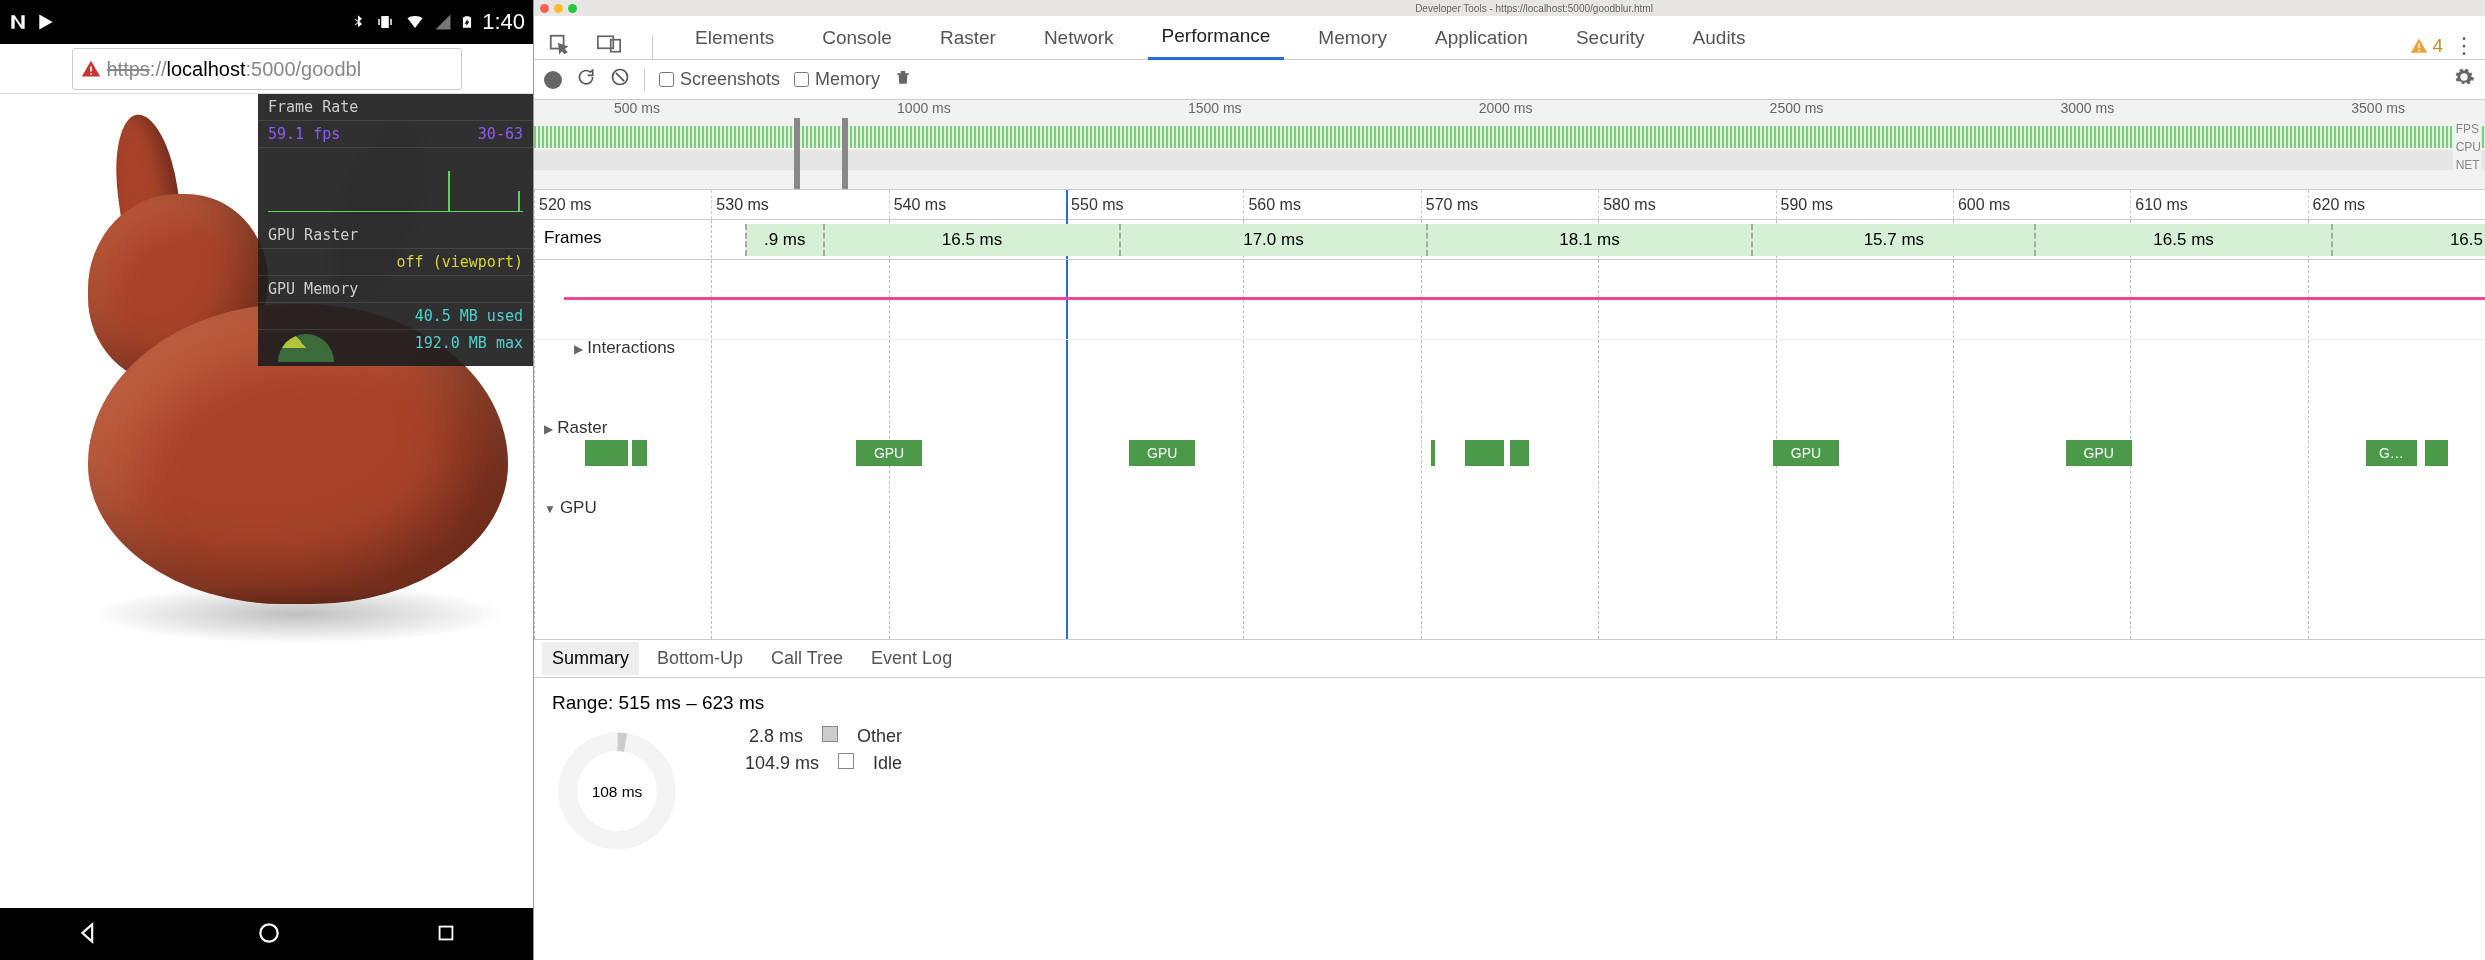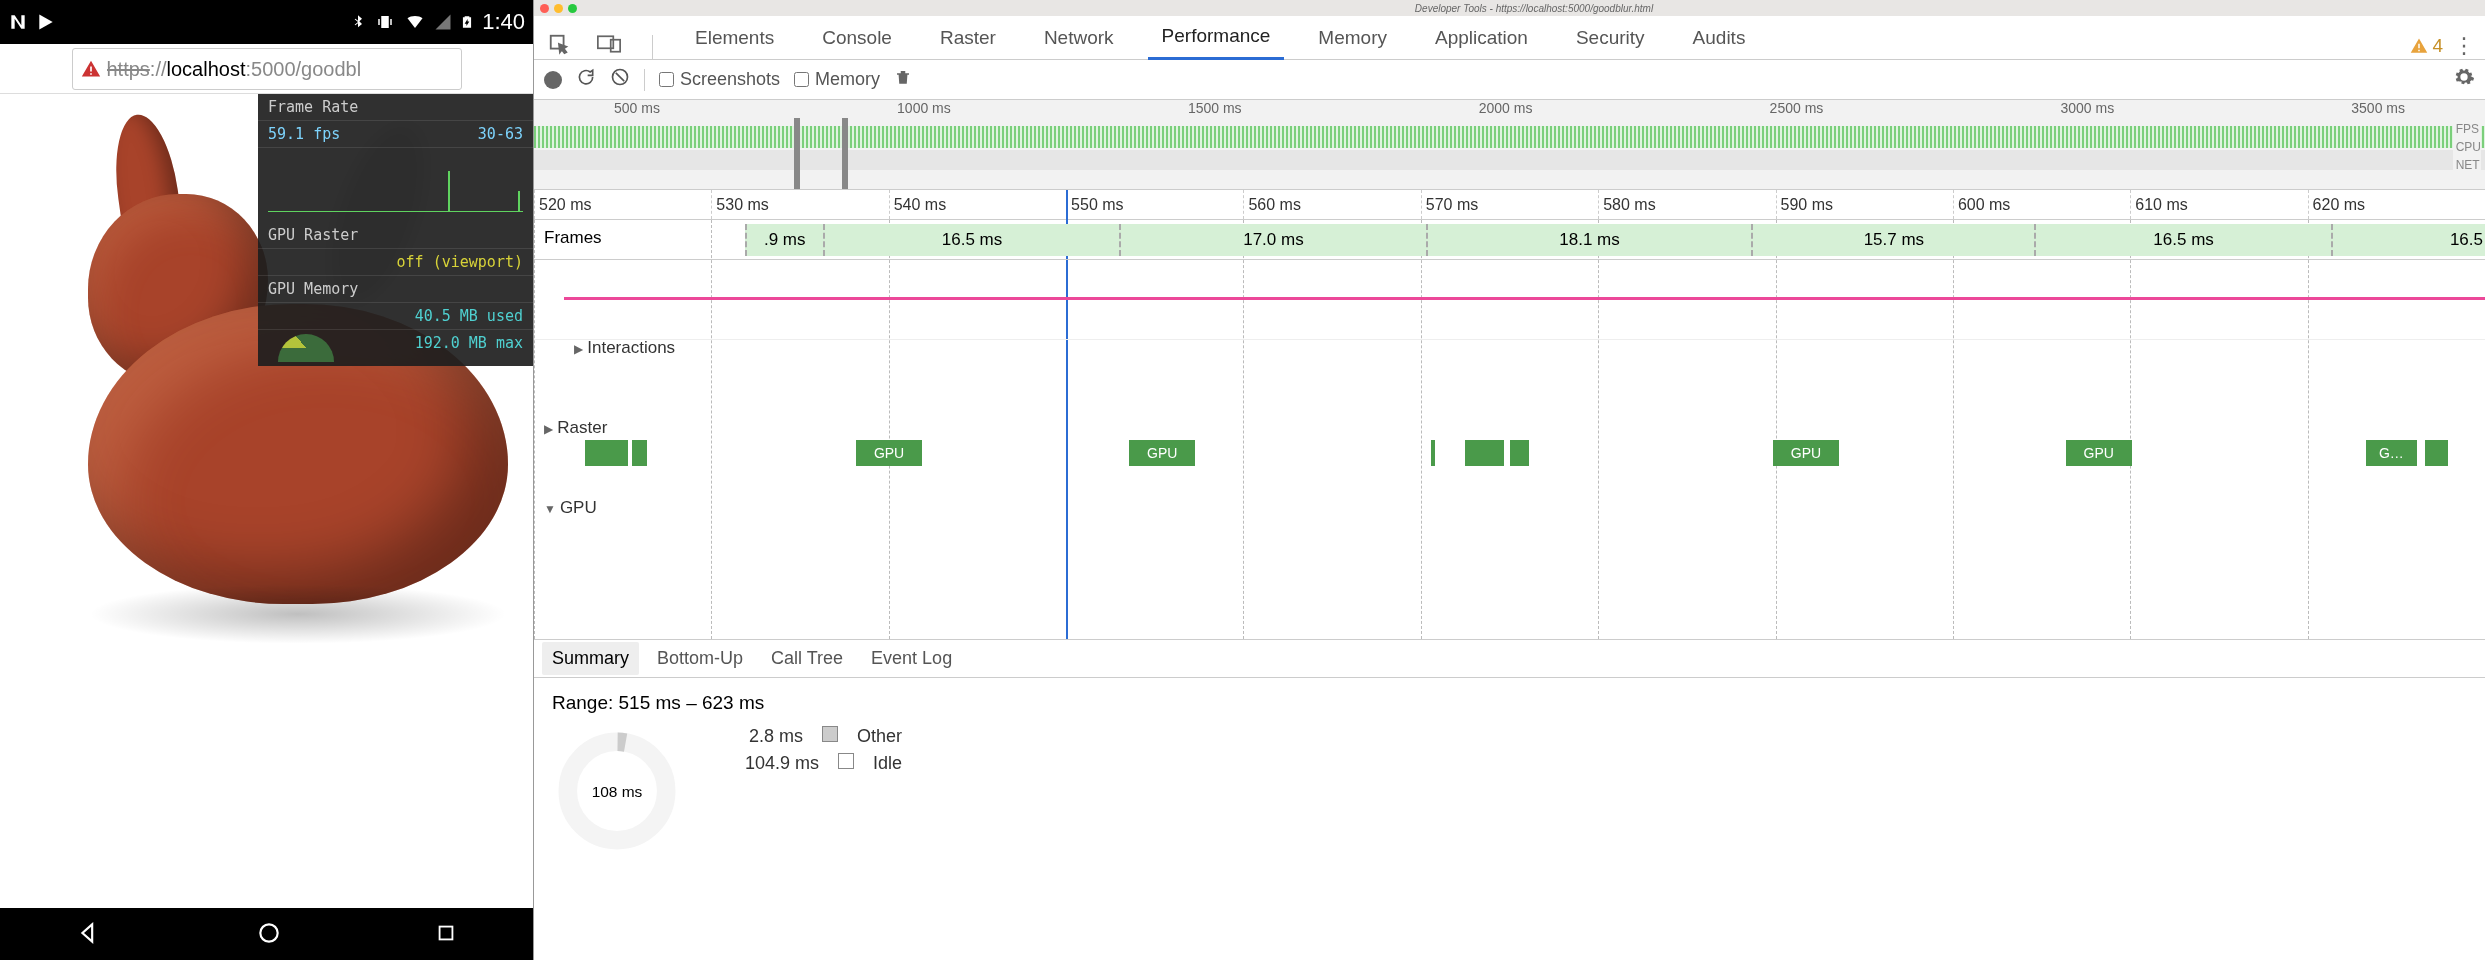--- a/index.html
+++ b/index.html
@@ -19,36 +19,36 @@
   .viewport { flex:1; position:relative; background:#fff; overflow:hidden;margin-left:38px;}
   .bunny { position:absolute; left:10px; top:30px; width:500px; height:480px; }
   .bunny .body { position:absolute; width:420px; height:300px; left:40px; top:180px; background:#a8432a; border-radius:50% 50% 48% 48% / 55% 55% 48% 48%; box-shadow: inset -40px -30px 60px rgba(0,0,0,.35), inset 30px 40px 60px rgba(255,180,130,.25);}
   .bunny .head { position:absolute; width:180px; height:190px; left:40px; top:70px; background:#a8432a; border-radius:55% 50% 60% 50%; box-shadow: inset -20px -20px 40px rgba(0,0,0,.35), inset 10px 20px 40px rgba(255,180,130,.2);}
   .bunny .ear1 { position:absolute; width:60px; height:160px; left:70px; top:-10px; background:#a8432a; border-radius:50% 50% 40% 40%; transform:rotate(-8deg); box-shadow: inset -10px -10px 20px rgba(0,0,0,.35);}
   .bunny .shadow1 { position:absolute; width:80px; height:180px; left:290px; top:0px; background:rgba(0,0,0,.18); border-radius:50%; filter:blur(10px); transform:skewX(-15deg);}
   .bunny .floorshadow { position:absolute; width:420px; height:60px; left:40px; top:460px; background:radial-gradient(ellipse at center, rgba(0,0,0,.25), rgba(0,0,0,0) 70%);}
   .overlay { position:absolute; top:0; right:0; width:275px; background:rgba(30,30,30,.92); color:#ccc; font-family: Menlo, Consolas, monospace; font-size:15px; }
   .overlay .row { padding:4px 10px; display:flex; justify-content:space-between; border-bottom:1px solid rgba(255,255,255,.1);}
   .overlay .row.big { font-size:15px;}
-  .overlay .green { color:#7dd3fc;}
+  .overlay .green { color:#8b5cf6;}
   .overlay .yellow { color:#d8d338;}
   .overlay .cyan { color:#4fd0d0;}
   .overlay .spark { height:60px; position:relative; border-bottom:1px solid #5fd35f; margin:4px 10px 10px 10px;}
   .overlay .spark .dip{ position:absolute; left:180px; bottom:0; width:2px; height:40px; background:#5fd35f;}
   .overlay .spark .dip2{ position:absolute; left:250px; bottom:0; width:2px; height:20px; background:#5fd35f;}
   .overlay .textright { text-align:right;}
   .overlay .gauge { width:56px; height:28px; border-top-left-radius:56px; border-top-right-radius:56px; background:conic-gradient(from 270deg,#b3c33b 0 50deg ,#3b6b3b 50deg 180deg ); margin-left:10px;}
   .navbar { height:52px; background:#000; display:flex; align-items:center; justify-content:space-around;}
   .navbar div{ color:#fff;}
   
   .devtools { flex:1; display:flex; flex-direction:column; background:#fff; border-left:1px solid #999;}
   .mac-titlebar { height:16px; background:#e8e6e4; display:flex; align-items:center; font-size:10px; color:#666;}
   .mac-balls { display:flex; gap:5px; padding:0 6px;}
   .mac-balls span{ width:9px; height:9px; border-radius:50%;}
-  .mac-title { margin:12px auto;font-style:italic;}
+  .mac-title { margin:12px auto;}
   .maintabs { height:44px; border-bottom:1px solid #ccc; display:flex; align-items:flex-end; padding:0 10px; gap:20px; font-size:19px; color:#555;}
   .maintabs .icon-btn { width:30px; height:30px; display:flex; align-items:center; justify-content:center;}
   .maintabs .divider { width:1px; height:24px; background:#ccc; margin:0 8px;}
   .maintabs .tab { padding:10px 14px; cursor:pointer;}
   .maintabs .tab.active { color:#222; border-bottom:3px solid #2b6cd4; margin-bottom:-1px;}
   .maintabs .right { margin-left:auto; display:flex; align-items:center; gap:10px;}
   .warn { color:#c69026; display:flex; align-items:center; gap:4px;}
   .toolbar { height:40px; border-bottom:1px solid #ccc; display:flex; align-items:center; padding:0 10px; gap:14px; font-size:18px;}
   .toolbar .circle { width:18px; height:18px; border-radius:50%; background:#666;}
   .toolbar .sep{ width:1px; height:22px; background:#ccc;}

